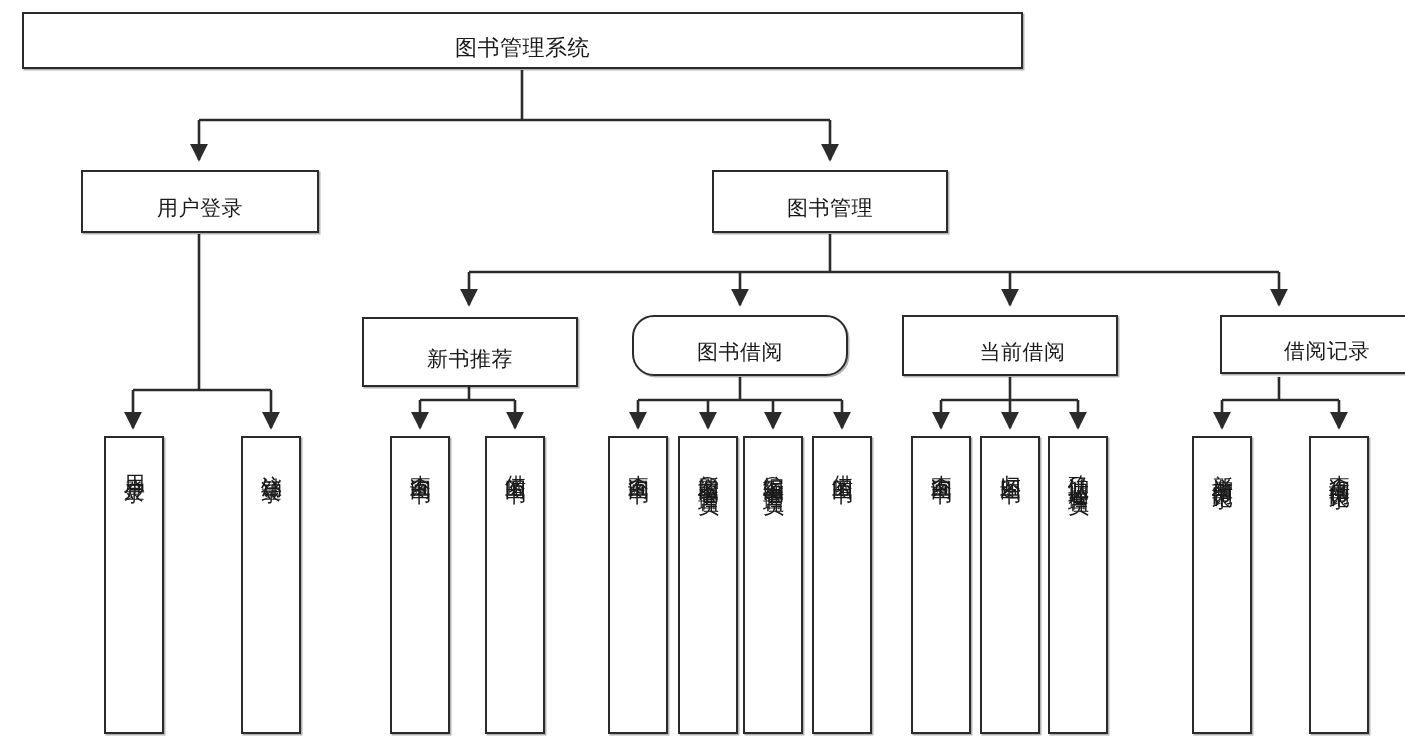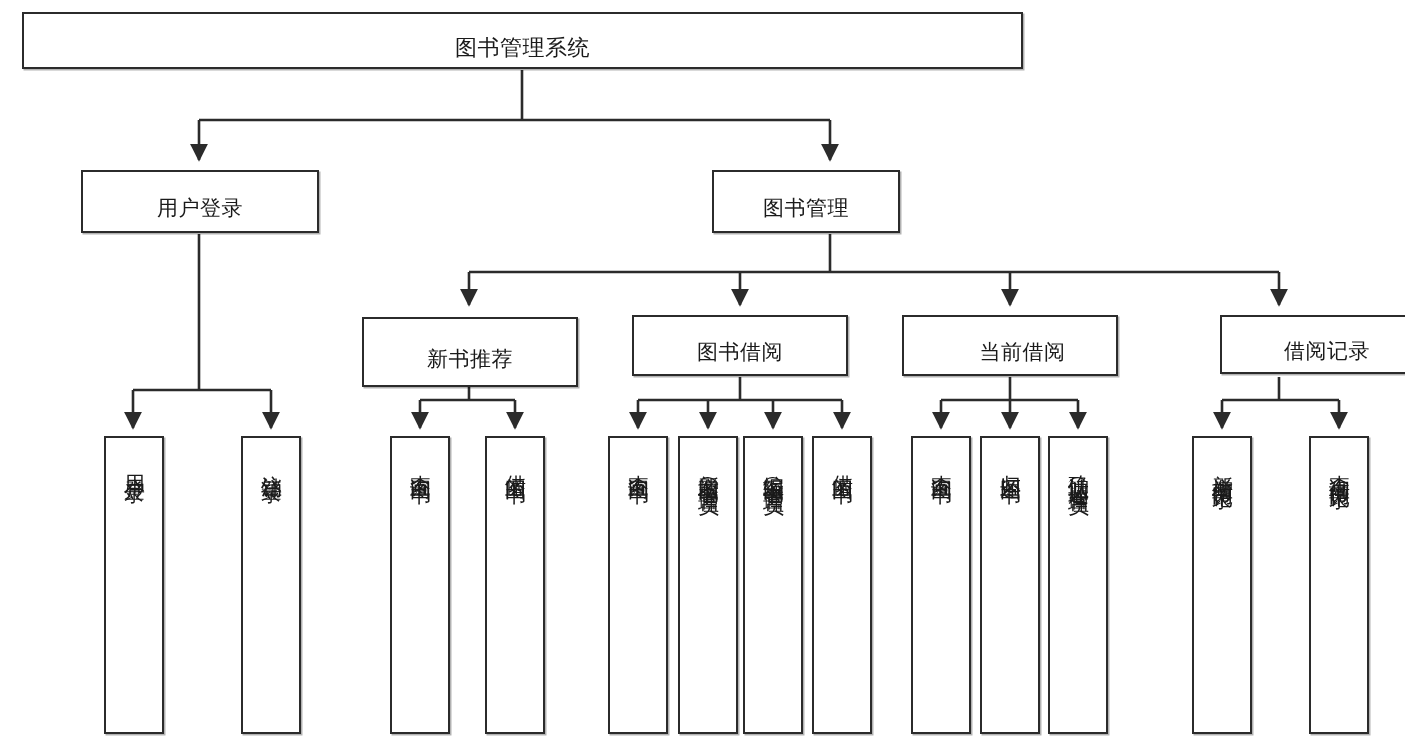--- a/index.html
+++ b/index.html
@@ -132,28 +132,28 @@
     </g>
   </svg>
 
   <div class="node h root" style="left:22px; top:12px; width:1001px; height:57px;">
     <span class="label">图书管理系统</span>
   </div>
 
   <div class="node h" style="left:81px; top:170px; width:238px; height:63px;">
     <span class="label">用户登录</span>
   </div>
-  <div class="node h" style="left:712px; top:170px; width:188px; height:63px;">
+  <div class="node h" style="left:712px; top:170px; width:236px; height:63px;">
     <span class="label">图书管理</span>
   </div>
 
   <div class="node h" style="left:362px; top:317px; width:216px; height:70px;">
     <span class="label">新书推荐</span>
   </div>
-  <div class="node h" style="left:632px; top:315px; width:216px; height:61px;">
+  <div class="node h" style="left:632px; top:315px; width:216px; height:61px;border-radius:22px;">
     <span class="label">图书借阅</span>
   </div>
   <div class="node h" style="left:902px; top:315px; width:216px; height:61px;padding-left:25px;">
     <span class="label">当前借阅</span>
   </div>
   <div class="node h" style="left:1220px; top:315px; width:214px; height:59px;">
     <span class="label">借阅记录</span>
   </div>
 
   <div class="node v" style="left:104px; top:436px; width:60px; height:298px;">

